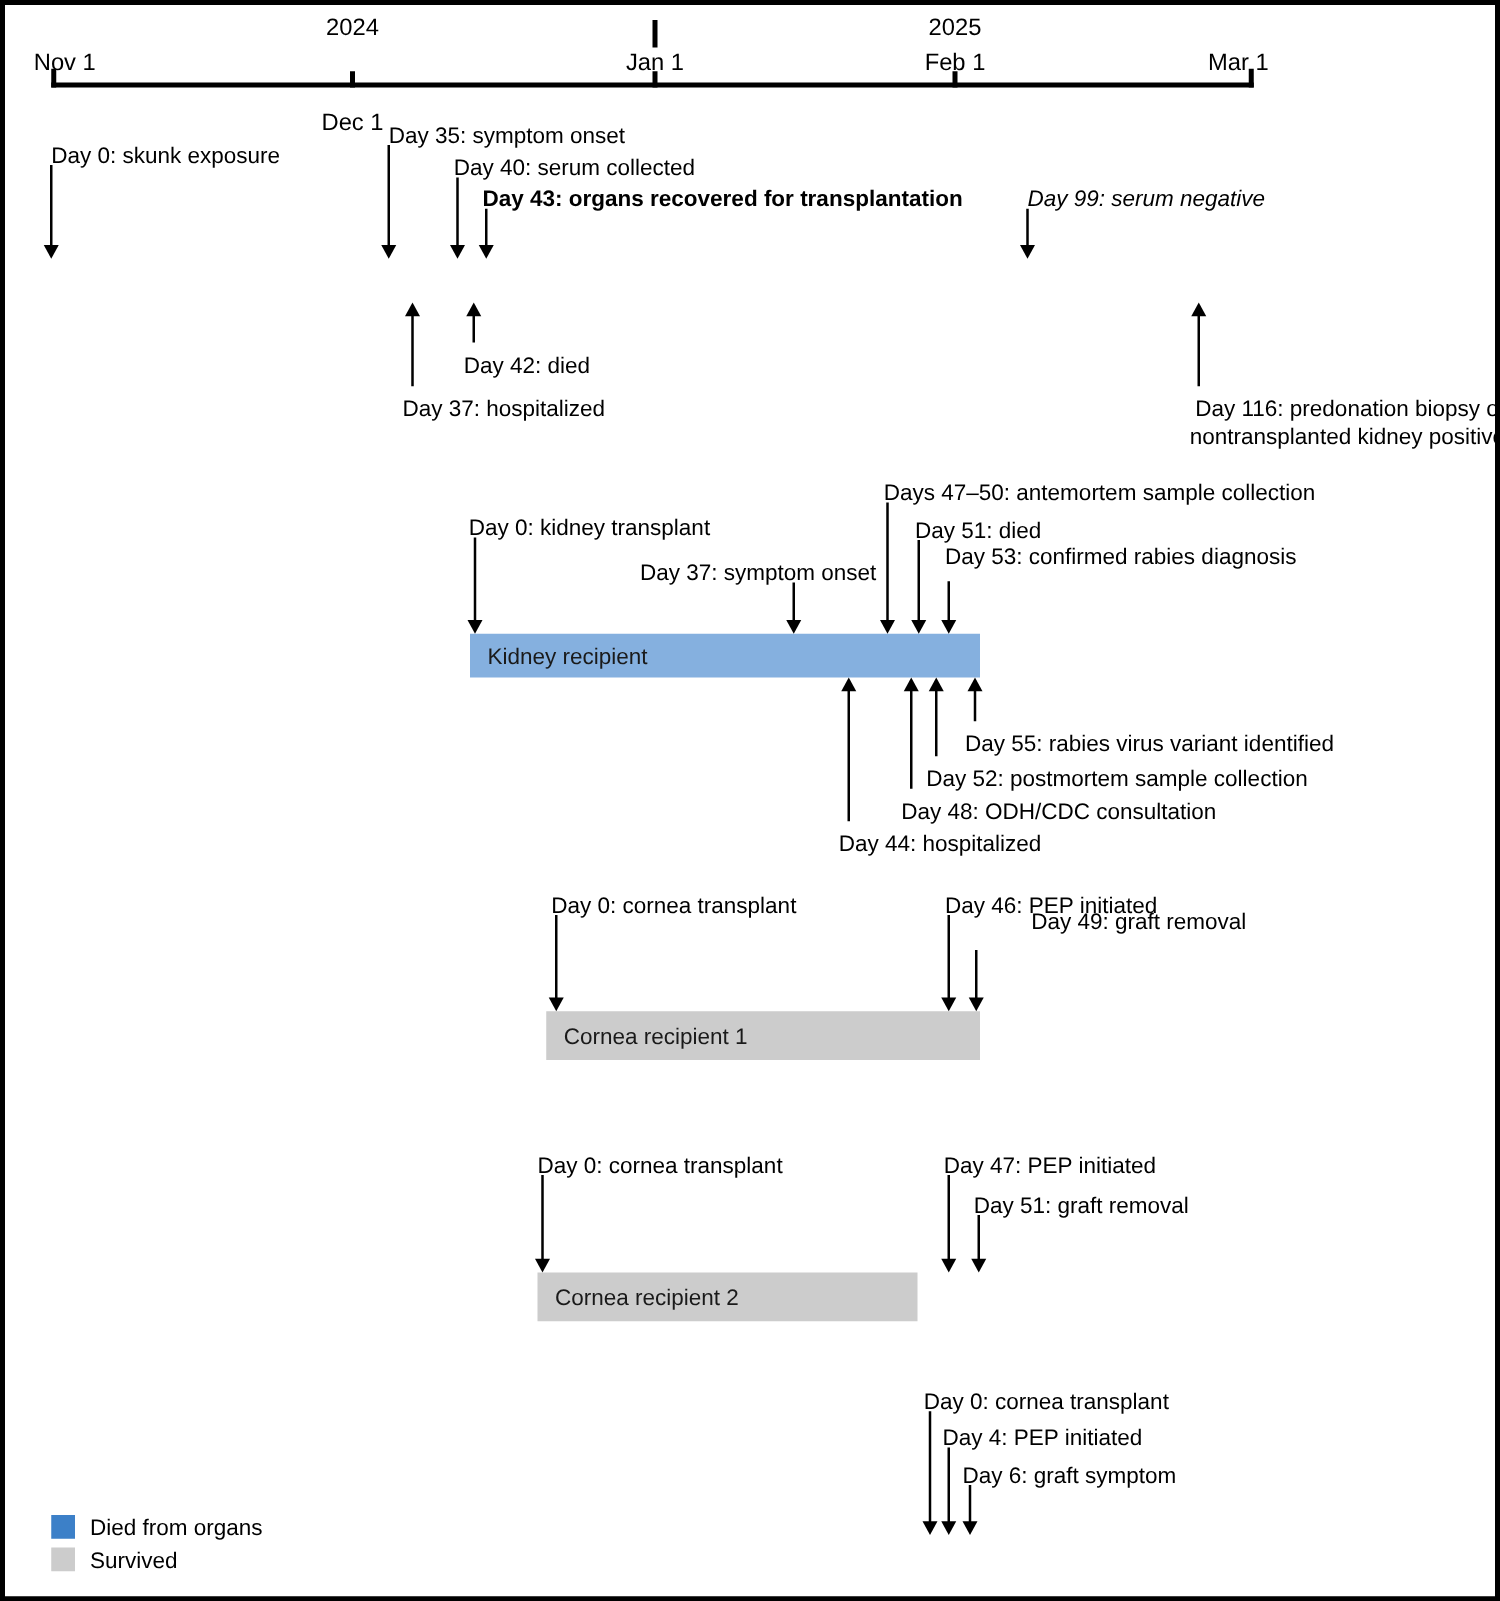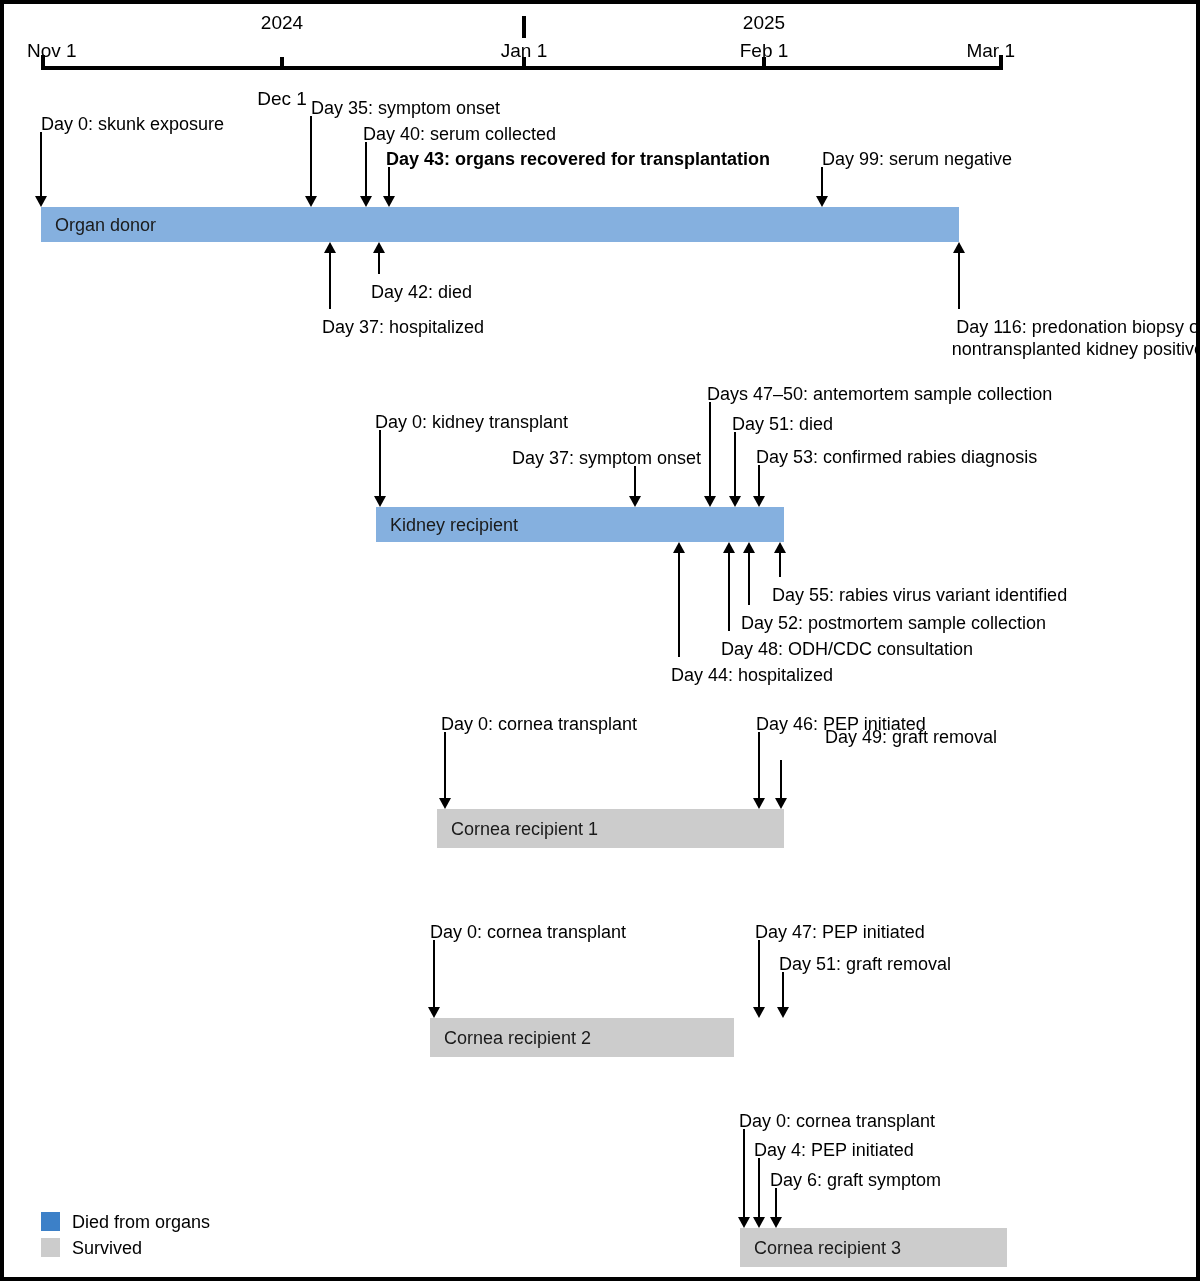--- a/index.html
+++ b/index.html
@@ -128,38 +128,35 @@
     <div class="axis-tick" style="left: 276px; top: 53px; height: 13px; background: rgb(0, 0, 0);"></div>
     <div class="axis-label" style="top: 37px; left: 278px; transform: translateX(-50%); margin-top: 48px;">Dec 1</div>
     <div class="axis-tick" style="left: 518px; top: 53px; height: 13px; background: rgb(0, 0, 0);"></div>
     <div class="axis-label" style="top: 37px; left: 520px; transform: translateX(-50%);">Jan 1</div>
     <div class="axis-tick" style="left: 758px; top: 53px; height: 13px; background: rgb(0, 0, 0);"></div>
     <div class="axis-label" style="top: 37px; left: 760px; transform: translateX(-50%);">Feb 1</div>
     <div class="axis-label" style="top: 37px; left: auto; transform: none; right: 181px;">Mar 1</div>
     <div class="year-label" style="top: 9px; left: 278px; transform: translateX(-50%);">2024</div>
     <div class="year-label" style="top: 9px; left: 760px; transform: translateX(-50%);">2025</div>
     <div class="year-divider" style="left: 518px; top: 12px; height: 22px; background: rgb(0, 0, 0);"></div>
-    <div class="bar" style="left: 37px; top: 203px; width: 918px; height: 35px; background: rgb(133, 176, 223);">
-      <span class="bar-label">Organ donor</span>
-    </div>
     <div class="stem" style="left: 36px; top: 128px; height: 66px;"></div>
     <div class="head down" style="left: 31px; top: 192px;"></div>
     <div class="ann-text" style="left: 37px; top: 109px;">Day 0: skunk exposure</div>
     <div class="stem" style="left: 306px; top: 112px; height: 82px;"></div>
     <div class="head down" style="left: 301px; top: 192px;"></div>
     <div class="ann-text" style="left: 307px; top: 93px;">Day 35: symptom onset</div>
     <div class="stem" style="left: 361px; top: 138px; height: 56px;"></div>
     <div class="head down" style="left: 356px; top: 192px;"></div>
     <div class="ann-text" style="left: 359px; top: 119px;">Day 40: serum collected</div>
     <div class="stem" style="left: 384px; top: 163px; height: 31px;"></div>
     <div class="head down" style="left: 379px; top: 192px;"></div>
     <div class="ann-text" style="left: 382px; top: 144px; font-weight: bold;">Day 43: organs recovered for transplantation</div>
     <div class="stem" style="left: 817px; top: 163px; height: 31px;"></div>
     <div class="head down" style="left: 812px; top: 192px;"></div>
-    <div class="ann-text" style="left: 818px; top: 144px;">Day 99: serum negative</div>
+    <div class="ann-text" style="left: 818px; top: 144px; font-style: italic;">Day 99: serum negative</div>
     <div class="stem" style="left: 325px; top: 247px; height: 58px;"></div>
     <div class="head up" style="left: 320px; top: 238px;"></div>
     <div class="ann-text" style="left: 318px; top: 312px;">Day 37: hospitalized</div>
     <div class="stem" style="left: 374px; top: 247px; height: 23px;"></div>
     <div class="head up" style="left: 369px; top: 238px;"></div>
     <div class="ann-text" style="left: 367px; top: 277px;">Day 42: died</div>
     <div class="stem" style="left: 954px; top: 247px; height: 58px;"></div>
     <div class="head up" style="left: 949px; top: 238px;"></div>
     <div class="ann-text two-line" style="left: auto; top: 312px; width: 260px; text-align: right; right: -8px;">Day 116: predonation biopsy of nontransplanted kidney positive</div>
     <div class="bar" style="left: 372px; top: 503px; width: 408px; height: 35px; background: rgb(133, 176, 223);">
@@ -172,21 +169,21 @@
     <div class="head down" style="left: 625px; top: 492px;"></div>
     <div class="ann-text" style="left: 508px; top: 443px;">Day 37: symptom onset</div>
     <div class="stem" style="left: 705px; top: 398px; height: 96px;"></div>
     <div class="head down" style="left: 700px; top: 492px;"></div>
     <div class="ann-text" style="left: 703px; top: 379px;">Days 47–50: antemortem sample collection</div>
     <div class="stem" style="left: 730px; top: 428px; height: 66px;"></div>
     <div class="head down" style="left: 725px; top: 492px;"></div>
     <div class="ann-text" style="left: 728px; top: 409px;">Day 51: died</div>
     <div class="stem" style="left: 754px; top: 461px; height: 33px;"></div>
     <div class="head down" style="left: 749px; top: 492px;"></div>
-    <div class="ann-text" style="left: 752px; top: 442px;">Day 53: confirmed rabies diagnosis</div>
+    <div class="ann-text" style="left: 752px; top: 430px;">Day 53: confirmed rabies diagnosis</div>
     <div class="stem" style="left: 674px; top: 547px; height: 106px;"></div>
     <div class="head up" style="left: 669px; top: 538px;"></div>
     <div class="ann-text" style="left: 667px; top: 660px;">Day 44: hospitalized</div>
     <div class="stem" style="left: 724px; top: 547px; height: 80px;"></div>
     <div class="head up" style="left: 719px; top: 538px;"></div>
     <div class="ann-text" style="left: 717px; top: 634px;">Day 48: ODH/CDC consultation</div>
     <div class="stem" style="left: 744px; top: 547px; height: 54px;"></div>
     <div class="head up" style="left: 739px; top: 538px;"></div>
     <div class="ann-text" style="left: 737px; top: 608px;">Day 52: postmortem sample collection</div>
     <div class="stem" style="left: 775px; top: 547px; height: 26px;"></div>
@@ -209,23 +206,20 @@
     </div>
     <div class="stem" style="left: 429px; top: 936px; height: 69px;"></div>
     <div class="head down" style="left: 424px; top: 1003px;"></div>
     <div class="ann-text" style="left: 426px; top: 917px;">Day 0: cornea transplant</div>
     <div class="stem" style="left: 754px; top: 936px; height: 69px;"></div>
     <div class="head down" style="left: 749px; top: 1003px;"></div>
     <div class="ann-text" style="left: 751px; top: 917px;">Day 47: PEP initiated</div>
     <div class="stem" style="left: 778px; top: 968px; height: 37px;"></div>
     <div class="head down" style="left: 773px; top: 1003px;"></div>
     <div class="ann-text" style="left: 775px; top: 949px;">Day 51: graft removal</div>
-    <div class="bar" style="left: 736px; top: 1224px; width: 267px; height: 39px; background: rgb(204, 204, 204);">
-      <span class="bar-label">Cornea recipient 3</span>
-    </div>
     <div class="stem" style="left: 739px; top: 1125px; height: 90px;"></div>
     <div class="head down" style="left: 734px; top: 1213px;"></div>
     <div class="ann-text" style="left: 735px; top: 1106px;">Day 0: cornea transplant</div>
     <div class="stem" style="left: 754px; top: 1154px; height: 61px;"></div>
     <div class="head down" style="left: 749px; top: 1213px;"></div>
     <div class="ann-text" style="left: 750px; top: 1135px;">Day 4: PEP initiated</div>
     <div class="stem" style="left: 771px; top: 1184px; height: 31px;"></div>
     <div class="head down" style="left: 766px; top: 1213px;"></div>
     <div class="ann-text" style="left: 766px; top: 1165px;">Day 6: graft symptom</div>
     <div class="legend-row" style="left: 37px; top: 1208px;">

